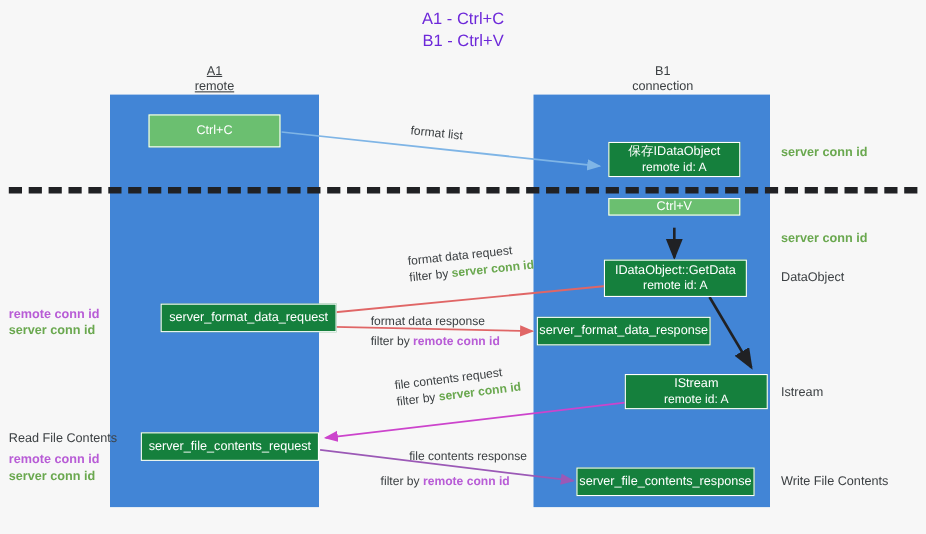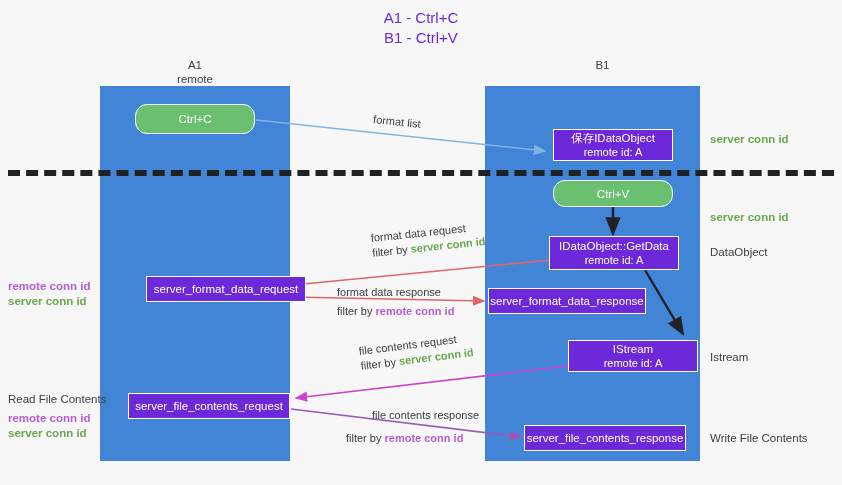--- a/index.html
+++ b/index.html
@@ -48,22 +48,22 @@
     display: flex;
     flex-direction: column;
     align-items: center;
     justify-content: center;
     color: #ffffff;
     font-size: 11.5px;
     line-height: 14px;
     text-align: center;
     border: 1px solid #ffffff;
   }
-  .node.green { background: #6bbf70; border-radius: 12px; }
-  .node.orange { background: #6d28d9; }
+  .node.green { background: #6bbf70; }
+  .node.orange { background: #15803d; }
   .node .l2 { font-size: 11px; }
 
   .divider {
     position: absolute;
     left: 8px;
     width: 826px;
     top: 170px;
     height: 0;
     border-top: 6px dashed #202124;
   }
@@ -92,26 +92,27 @@
   .plain { color: #3c4043; }
 </style>
 </head>
 <body>
 
 <div id="canvas">
 
   <div class="title">A1 - Ctrl+C
 B1 - Ctrl+V</div>
 
-  <div class="col-head" style="left:135px; top:58px; width:120px;">
+  <div class="col-head" style="left:135px; top:58px; width:120px;text-decoration:underline;">
     <div>A1</div>
     <div>remote</div>
   </div>
   <div class="col-head" style="left:535px; top:58px; width:135px;">
     <div>B1</div>
+    <div>connection</div>
   </div>
 
   <div class="lane" style="left:100px; top:86px; width:190px; height:375px;"></div>
   <div class="lane" style="left:485px; top:86px; width:215px; height:375px;"></div>
 
   <svg id="wires" viewBox="0 0 842 485">
     <defs>
       <marker id="ar-blue" markerWidth="9" markerHeight="9" refX="7" refY="3.2" orient="auto">
         <path d="M0,0 L8,3.2 L0,6.4 z" fill="#7fb5e6"></path>
       </marker>
@@ -146,21 +147,21 @@
 
   <div class="node green" style="left:135px; top:104px; width:120px; height:30px;">
     <div>Ctrl+C</div>
   </div>
 
   <div class="node orange" style="left:553px; top:129px; width:120px; height:32px;">
     <div>保存IDataObject</div>
     <div class="l2">remote id: A</div>
   </div>
 
-  <div class="node green" style="left:553px; top:180px; width:120px; height:27px;">
+  <div class="node green" style="left:553px; top:180px; width:120px; height:16px;">
     <div>Ctrl+V</div>
   </div>
 
   <div class="node orange" style="left:549px; top:236px; width:130px; height:34px;">
     <div>IDataObject::GetData</div>
     <div class="l2">remote id: A</div>
   </div>
 
   <div class="node orange" style="left:130px; top:276px; width:160px; height:26px;margin-left:16px;">
     <div>server_format_data_request</div>

